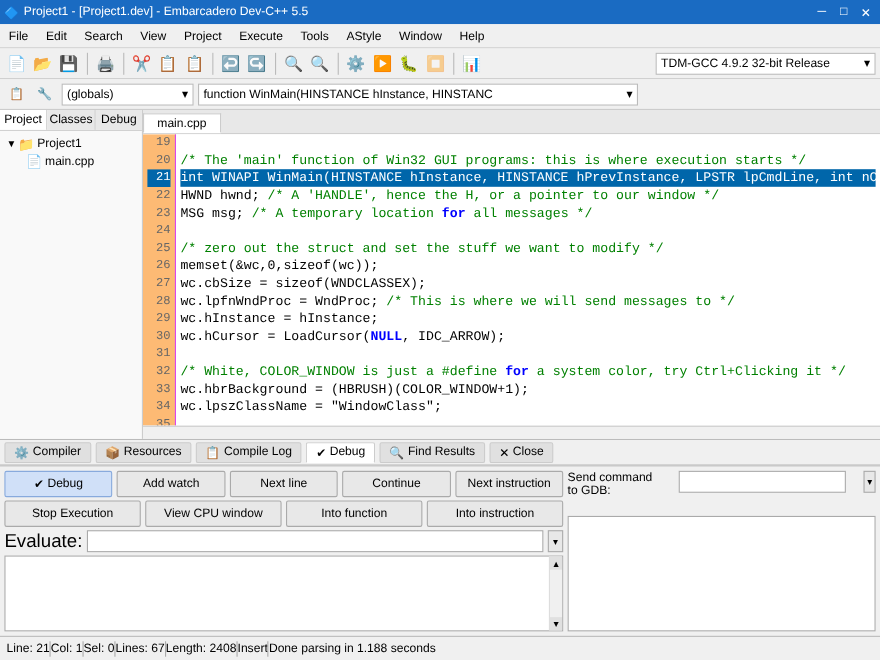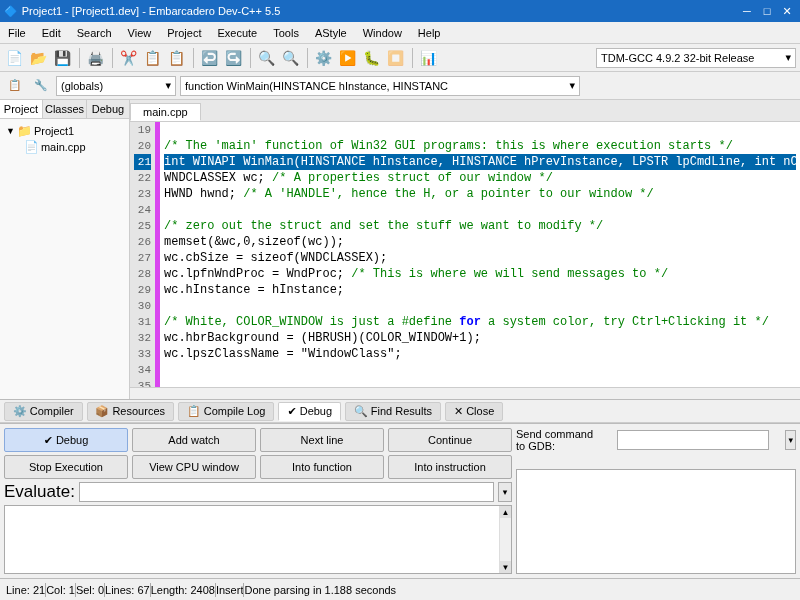--- a/index.html
+++ b/index.html
@@ -43,21 +43,21 @@
     .tree-arrow { font-size: 9px; }
     .tree-icon { font-size: 12px; }
 
     
     #code-area { flex: 1; display: flex; flex-direction: column; overflow: hidden; }
     #code-tabs { display: flex; background: #e8e8e8; border-bottom: 1px solid #ccc; height: 22px; align-items: flex-end; }
     .code-tab { padding: 2px 12px; font-size: 11px; cursor: pointer; border: 1px solid #ccc; border-bottom: none; background: #d0d0d0; margin-right: 2px; }
     .code-tab.active { background: white; border-bottom: 1px solid white; }
 
     #code-editor { flex: 1; display: flex; overflow: hidden; background: white; font-family: 'Courier New', monospace; font-size: 12px; }
-    #line-numbers { width: 30px; background: #e5e5e5; border-right: 5px solid #d946ef; padding: 0 4px; text-align: right; color: #666; font-size: 11px; overflow: hidden; }
+    #line-numbers { width: 30px; background: #fdba74; border-right: 1px solid #d946ef; padding: 0 4px; text-align: right; color: #666; font-size: 11px; overflow: hidden; }
     #line-numbers div { height: 16px; line-height: 16px; }
     #code-content { flex: 1; overflow: auto; padding: 0 4px; }
     .code-line { height: 16px; line-height: 16px; white-space: nowrap; }
     .code-line.highlight { background: #0066aa; color: white; }
 
     
     .kw { color: #0000ff; font-weight: bold; }
     .cm { color: #008000; }
 
     
@@ -77,21 +77,21 @@
 
     #evaluate-row { display: flex; align-items: center; gap: 4px; }
     #evaluate-label { font-size: 17px; white-space: nowrap; }
     #evaluate-input { flex: 1; height: 20px; border: 1px solid #aaa; background: white; font-size: 11px; padding: 0 4px; }
     #evaluate-scroll { width: 14px; height: 20px; background: #e8e8e8; border: 1px solid #aaa; display: flex; align-items: center; justify-content: center; font-size: 9px; cursor: pointer; }
 
     #evaluate-result { flex: 1; border: 1px solid #aaa; background: white; margin-top: 3px; padding: 2px; position: relative; }
     .eval-scrollbar { position: absolute; right: 0; top: 0; width: 12px; height: 100%; background: #f0f0f0; border-left: 1px solid #ddd; display: flex; flex-direction: column; }
     .eval-scroll-up, .eval-scroll-down { width: 100%; height: 12px; background: #e0e0e0; cursor: pointer; display: flex; align-items: center; justify-content: center; font-size: 8px; }
 
-    #send-cmd-row { display: flex; align-items: center; gap: 16px; margin-bottom: 17px; }
+    #send-cmd-row { display: flex; gap: 16px; margin-bottom: 17px; }
     #send-cmd-input { flex: 1; height: 20px; border: 1px solid #aaa; background: white; font-size: 11px; padding: 0 4px; }
     #send-cmd-dropdown { width: 14px; height: 20px; background: #e8e8e8; border: 1px solid #aaa; display: flex; align-items: center; justify-content: center; font-size: 9px; cursor: pointer; }
 
     #gdb-output { flex: 1; border: 1px solid #aaa; background: white; font-family: monospace; font-size: 11px; padding: 2px; overflow: auto; }
 
     
     #statusbar { height: 22px; background: #f0f0f0; border-top: 1px solid #bbb; display: flex; align-items: center; padding: 0 6px; font-size: 11px; }
     .status-sep { width: 1px; height: 14px; background: #aaa; }
 
     
@@ -212,28 +212,29 @@
           <div>31</div>
           <div>32</div>
           <div>33</div>
           <div>34</div>
           <div>35</div>
         </div>
       <div id="code-content">
           <div class="code-line">&nbsp;</div>
           <div class="code-line">    <span class="cm">/* The 'main' function of Win32 GUI programs: this is where execution starts */</span></div>
           <div class="code-line highlight">int WINAPI WinMain(HINSTANCE hInstance, HINSTANCE hPrevInstance, LPSTR lpCmdLine, int nCmdShow) {</div>
-          <div class="code-line">    WNDCLASSEX wc; <span class="cm">/* A properties struct of our window */</span></div>
           <div class="code-line">    HWND hwnd; <span class="cm">/* A 'HANDLE', hence the H, or a pointer to our window */</span></div>
+          <div class="code-line">    MSG msg; <span class="cm">/* A temporary location <span class="kw">for</span> all messages */</span></div>
           <div class="code-line">&nbsp;</div>
           <div class="code-line">    <span class="cm">/* zero out the struct and set the stuff we want to modify */</span></div>
           <div class="code-line">    memset(&amp;wc,0,sizeof(wc));</div>
           <div class="code-line">    wc.cbSize        = sizeof(WNDCLASSEX);</div>
           <div class="code-line">    wc.lpfnWndProc   = WndProc; <span class="cm">/* This is where we will send messages to */</span></div>
           <div class="code-line">    wc.hInstance     = hInstance;</div>
+          <div class="code-line">    wc.hCursor       = LoadCursor(<span class="kw">NULL</span>, IDC_ARROW);</div>
           <div class="code-line">&nbsp;</div>
           <div class="code-line">    <span class="cm">/* White, COLOR_WINDOW is just a #define <span class="kw">for</span> a system color, try Ctrl+Clicking it */</span></div>
           <div class="code-line">    wc.hbrBackground = (HBRUSH)(COLOR_WINDOW+1);</div>
           <div class="code-line">    wc.lpszClassName = "WindowClass";</div>
         </div>
     </div>
     <div id="hscroll"></div>
   </div>
 </div>
 
@@ -274,20 +275,23 @@
         </button>
         <button class="dbg-btn">
           <span>Add watch</span>
         </button>
         <button class="dbg-btn">
           <span>Next line</span>
         </button>
         <button class="dbg-btn">
           <span>Continue</span>
         </button>
+        <button class="dbg-btn">
+          <span>Next instruction</span>
+        </button>
       </div>
       <div id="debug-buttons-row2">
         <button class="dbg-btn">
           <span>Stop Execution</span>
         </button>
         <button class="dbg-btn">
           <span>View CPU window</span>
         </button>
         <button class="dbg-btn">
           <span>Into function</span>

